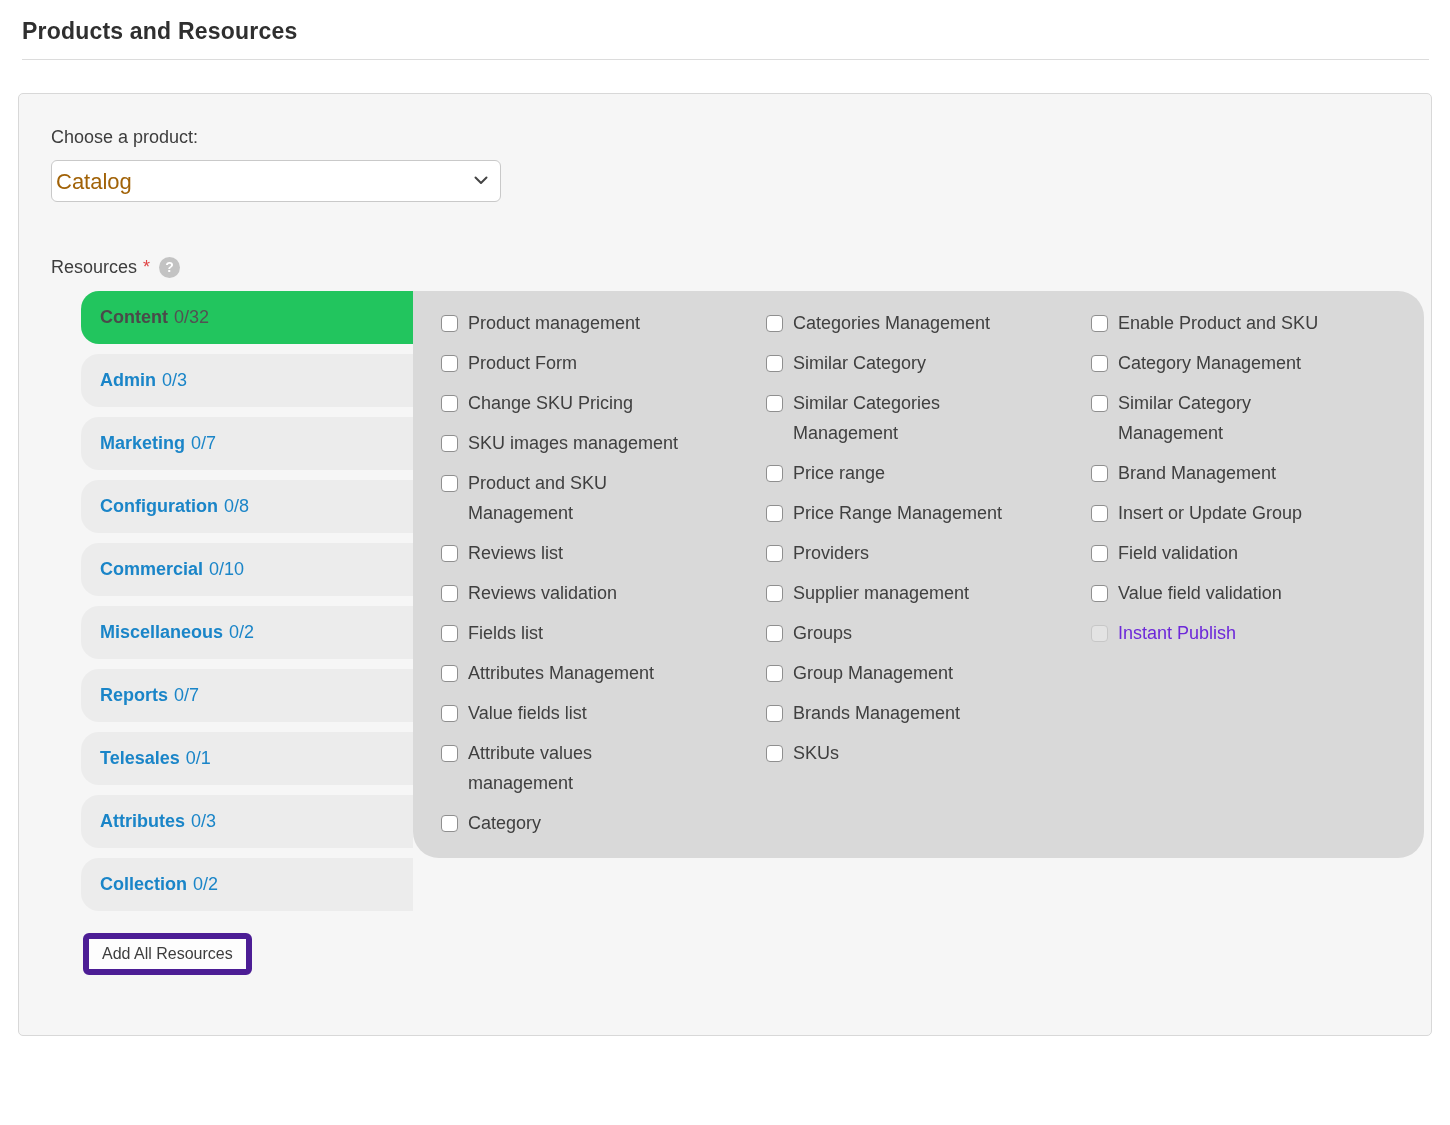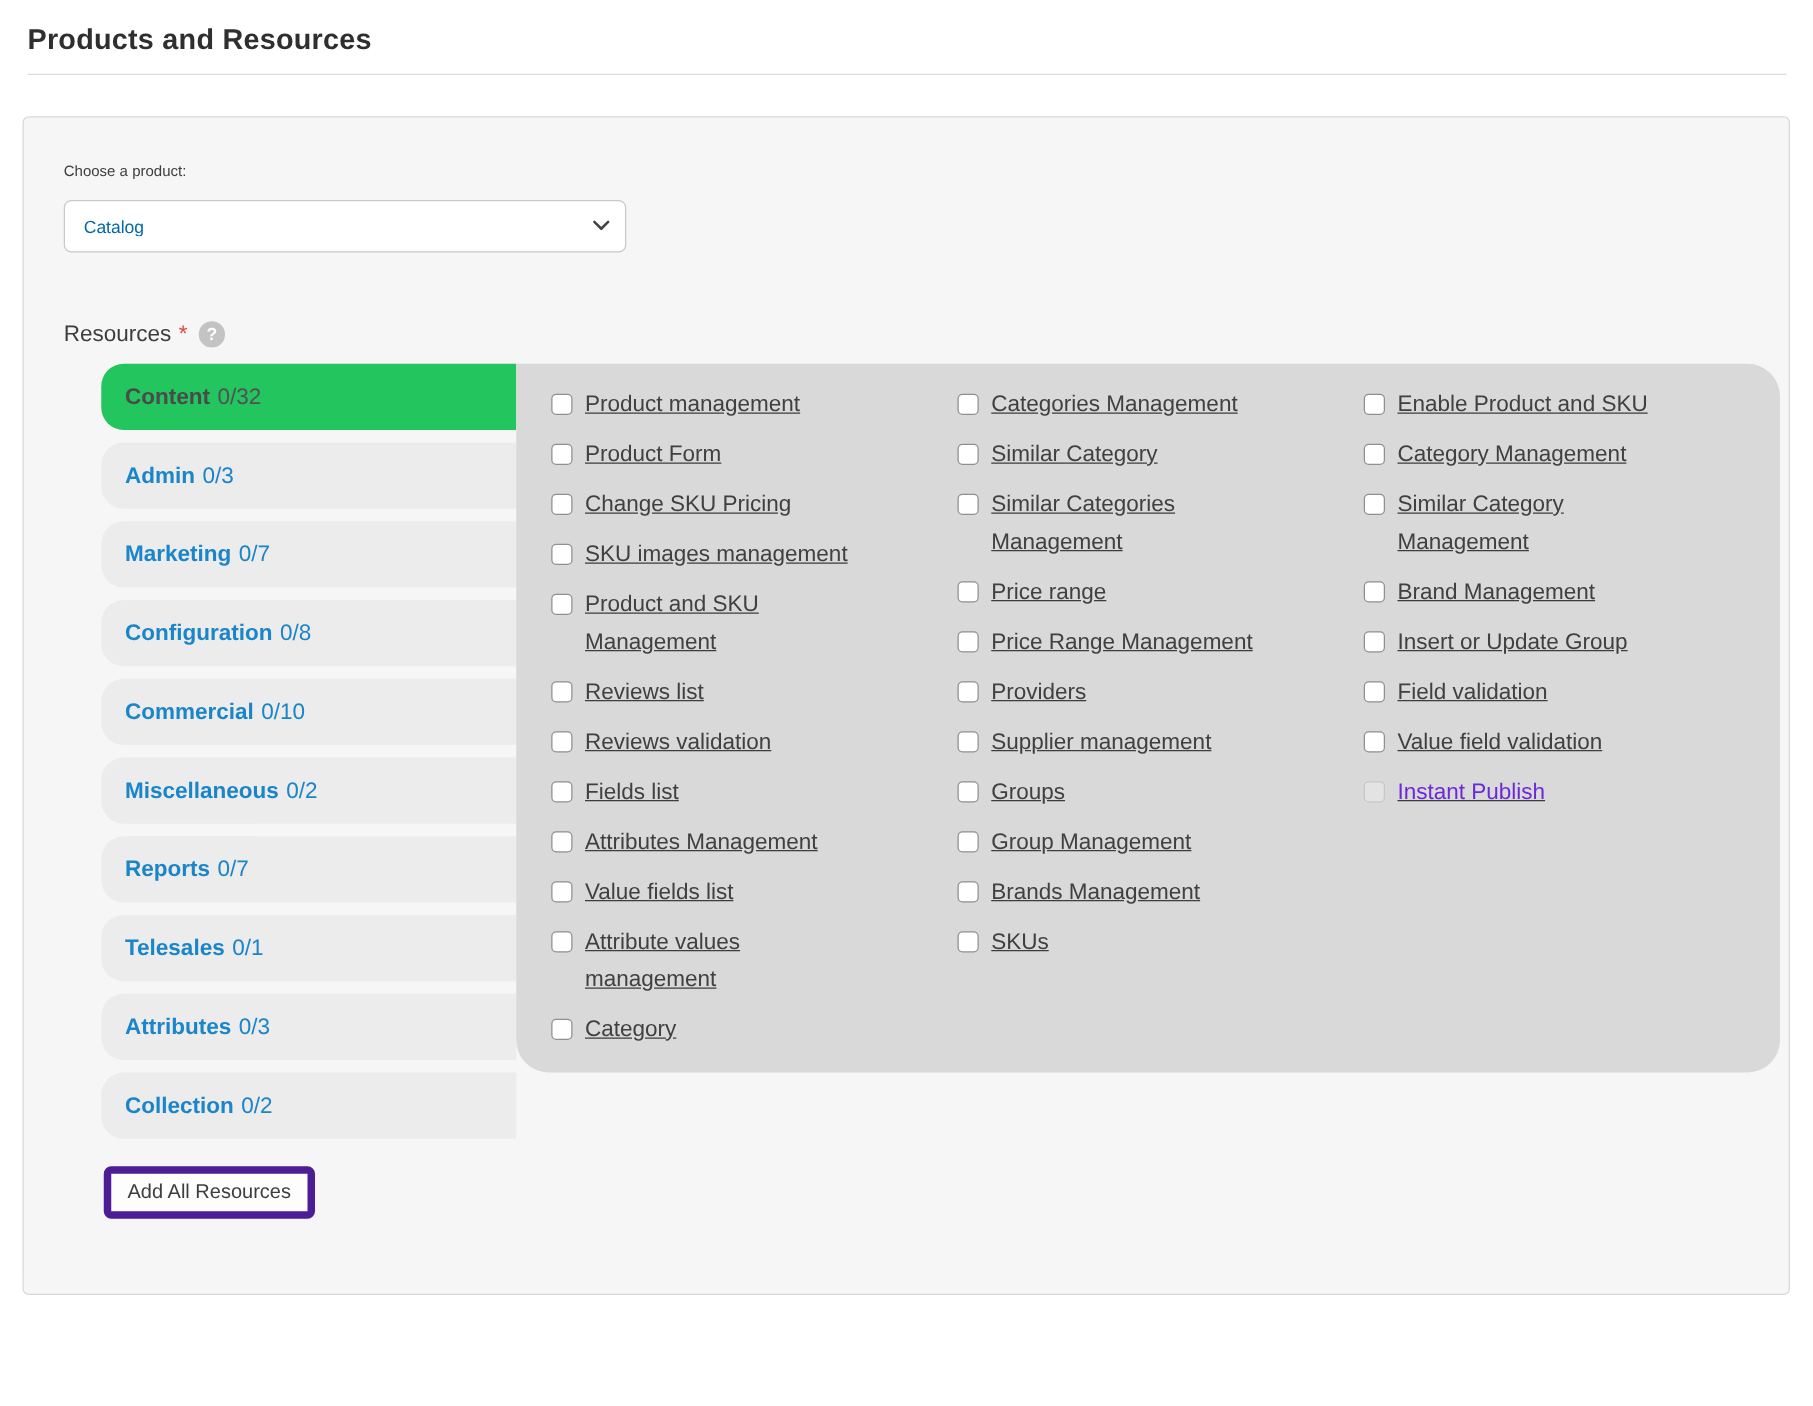--- a/index.html
+++ b/index.html
@@ -28,42 +28,42 @@
   .outer-panel {
     margin: 33px 18px 0 18px;
     background: #f6f6f6;
     border: 1px solid #d8d8d8;
     border-radius: 5px;
     padding: 32px 32px 40px 32px;
     min-height: 943px;
   }
 
   .field-label {
-    font-size: 12px;
+    font-size: 18px;
     color: #3d3d3d;
     line-height: 22px;
   }
 
   .select-wrap {
     position: relative;
     width: 450px;
     margin-top: 12px;
   }
   .select-wrap select {
     appearance: none;
     -webkit-appearance: none;
     width: 100%;
     height: 42px;
     background: #ffffff;
     border: 1px solid #c9c9c9;
     border-radius: 6px;
-    padding: 0 40px 0 15px;
+    padding: 0 40px 0 4px;
     font-family: inherit;
-    font-size: 14px;
-    color: #0369a1;
+    font-size: 22px;
+    color: #a16207;
     outline: none;
   }
   .select-wrap .chev {
     position: absolute;
     right: 13px; top: 50%;
     margin-top: -5px;
     pointer-events: none;
     line-height: 0;
   }
 
@@ -133,21 +133,20 @@
     cursor: pointer;
   }
 
   .checkbox-panel {
     flex: 1;
     background: #d9d9d9;
     border-radius: 0 26px 26px 26px;
     min-height: 557px;
     padding: 17px 8px 10px 28px;
     display: flex;
-    text-decoration: underline;
   }
   .cb-col { width: 325px; flex: none; }
 
   label.item {
     display: flex;
     align-items: flex-start;
     margin-bottom: 10px;
     cursor: pointer;
   }
   label.item input[type="checkbox"] {

